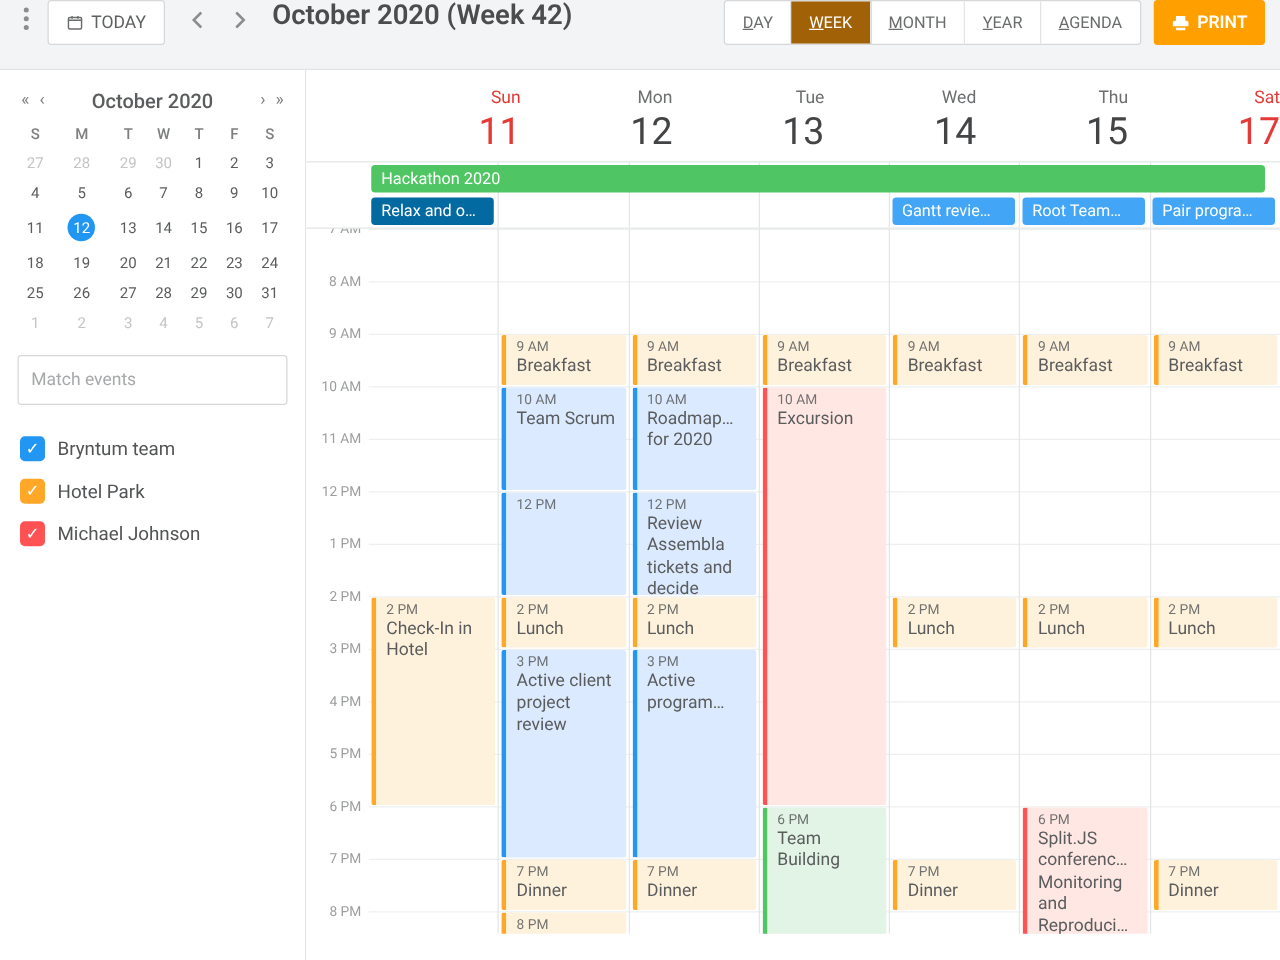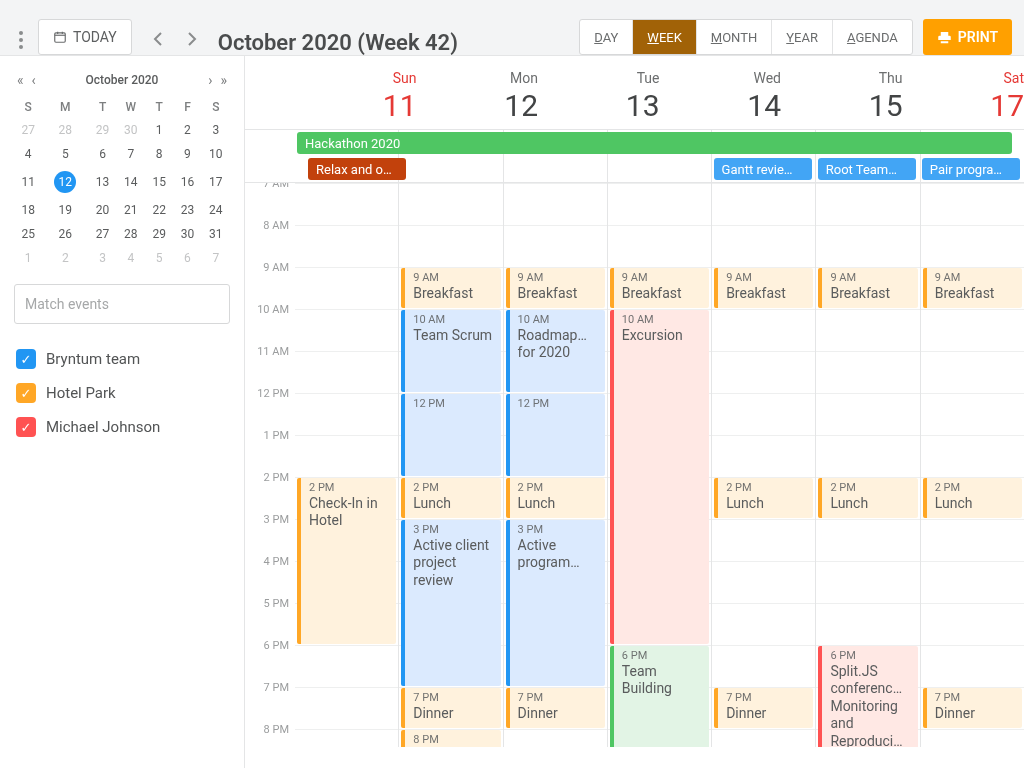--- a/index.html
+++ b/index.html
@@ -14,42 +14,42 @@
     --orange-light:#fff2dd;
     --red:#ff5252;
     --red-light:#ffe8e4;
     --green:#4fc663;
     --green-light:#e2f4e5;
     --sun:#e53935;
   }
   *{box-sizing:border-box;font-family:-apple-system,BlinkMacSystemFont,"Segoe UI",Roboto,Helvetica,Arial,sans-serif;}
   html,body{margin:0;padding:0;width:1024px;height:768px;overflow:hidden;background:var(--bg);color:var(--text);}
   
-  .toolbar{display:flex;align-items:flex-end;height:56px;padding:0 12px;border-bottom:1px solid var(--border);}
+  .toolbar{display:flex;align-items:flex-start;height:56px;padding:0 12px;border-bottom:1px solid var(--border);}
   .kebab{width:18px;display:flex;flex-direction:column;align-items:center;gap:3px;cursor:pointer;padding:6px;}
   .kebab span{width:4px;height:4px;background:#8a8c8d;border-radius:50%;}
   .btn{display:inline-flex;align-items:center;gap:6px;border:1px solid #d7d8d9;background:#fff;color:#5e6061;height:36px;padding:0 14px;border-radius:3px;font-size:14px;cursor:pointer;}
   .btn.today{margin-left:8px;}
   .nav-arrows{display:flex;align-items:center;gap:2px;margin:0 10px;}
   .icon-btn{width:32px;height:32px;display:flex;align-items:center;justify-content:center;border-radius:3px;color:#8a8c8d;cursor:pointer;}
   .title{font-size:22px;font-weight:600;color:#4a4c4d;}
   .spacer{flex:1;}
   .view-group{display:flex;border:1px solid #d7d8d9;border-radius:3px;overflow:hidden;background:#fff;}
   .view-btn{padding:0 14px;height:34px;display:flex;align-items:center;font-size:13px;color:#6a6c6d;cursor:pointer;border-right:1px solid #e2e3e4;}
   .view-btn:last-child{border-right:none;}
   .view-btn.active{background:#a16207;color:#fff;}
   .view-btn .ul{text-decoration:underline;}
   .print-btn{margin-left:10px;background:#ffa000;border:none;color:#fff;font-weight:600;}
   
   .main{display:flex;height:calc(768px - 56px);}
   .sidebar{width:245px;background:#fff;border-right:1px solid var(--border);padding:14px 14px 0;}
   .content{flex:1;position:relative;background:#fff;overflow:hidden;}
   
   .mini-head{display:flex;align-items:center;justify-content:space-between;margin-bottom:6px;color:#5a5c5d;}
-  .mini-head .mh-title{font-size:12px;font-weight:500;}
+  .mini-head .mh-title{font-size:16px;font-weight:500;}
   .mini-nav{display:flex;gap:2px;}
   .mini-nav span{cursor:pointer;padding:2px 3px;color:#7d7f80;font-size:14px;}
   table.mini{width:100%;border-collapse:collapse;font-size:12px;}
   table.mini th{font-weight:500;color:#7d7f80;padding:4px 0;}
   table.mini td{text-align:center;padding:5px 0;color:#5a5c5d;cursor:pointer;}
   table.mini td.other{color:#c3c4c5;}
   table.mini td.sel span{display:inline-flex;width:22px;height:22px;align-items:center;justify-content:center;border-radius:50%;background:var(--blue);color:#fff;}
   .search{margin-top:14px;}
   .search input{width:100%;height:40px;border:1px solid #d7d8d9;border-radius:3px;padding:0 10px;font-size:14px;color:#6a6c6d;}
   .search input::placeholder{color:#a6a8a9;}
@@ -283,21 +283,21 @@
         <div class="ad-cols" id="ad-cols">
             <div></div>
             <div></div>
             <div></div>
             <div></div>
             <div></div>
             <div></div>
             <div></div>
           </div>
       <div class="ad-ev arrow" style="background: rgb(79, 198, 99); top: 2px; left: calc(0% + 2px); width: calc(100% - 14px);">Hackathon 2020</div>
-          <div class="ad-ev" style="background: #c2410c; top: 28px; left: calc(0% + 2px); width: calc(14.2857% - 6px); margin-left: 11px;">Relax and o…</div>
+          <div class="ad-ev" style="background: #0369a1; top: 28px; left: calc(0% + 2px); width: calc(14.2857% - 6px);">Relax and o…</div>
           <div class="ad-ev" style="background: rgb(66, 165, 245); top: 28px; left: calc(57.1429% + 2px); width: calc(14.2857% - 6px);">Gantt revie…</div>
           <div class="ad-ev" style="background: rgb(66, 165, 245); top: 28px; left: calc(71.4286% + 2px); width: calc(14.2857% - 6px);">Root Team…</div>
           <div class="ad-ev" style="background: rgb(66, 165, 245); top: 28px; left: calc(85.7143% + 2px); width: calc(14.2857% - 6px);">Pair progra…</div>
         </div>
     </div>
     <div class="timegrid">
       <div class="tg-gutter" id="tg-gutter">
           <div class="hr" style="top: 0px;">7 AM</div>
           <div class="hr" style="top: 42px;">8 AM</div>
           <div class="hr" style="top: 84px;">9 AM</div>
@@ -370,20 +370,21 @@
               <div class="ev orange" style="top: 85px; height: 40px;">
                 <div class="t">9 AM</div>
                 <div class="n">Breakfast</div>
               </div>
               <div class="ev blue" style="top: 127px; height: 82px;">
                 <div class="t">10 AM</div>
                 <div class="n">Roadmap… for 2020</div>
               </div>
               <div class="ev blue" style="top: 211px; height: 82px;">
                 <div class="t">12 PM</div>
+                <div class="n">Review Assembla tickets and decide</div>
               </div>
               <div class="ev orange" style="top: 295px; height: 40px;">
                 <div class="t">2 PM</div>
                 <div class="n">Lunch</div>
               </div>
               <div class="ev blue" style="top: 337px; height: 166px;">
                 <div class="t">3 PM</div>
                 <div class="n">Active program…</div>
               </div>
               <div class="ev orange" style="top: 505px; height: 40px;">

